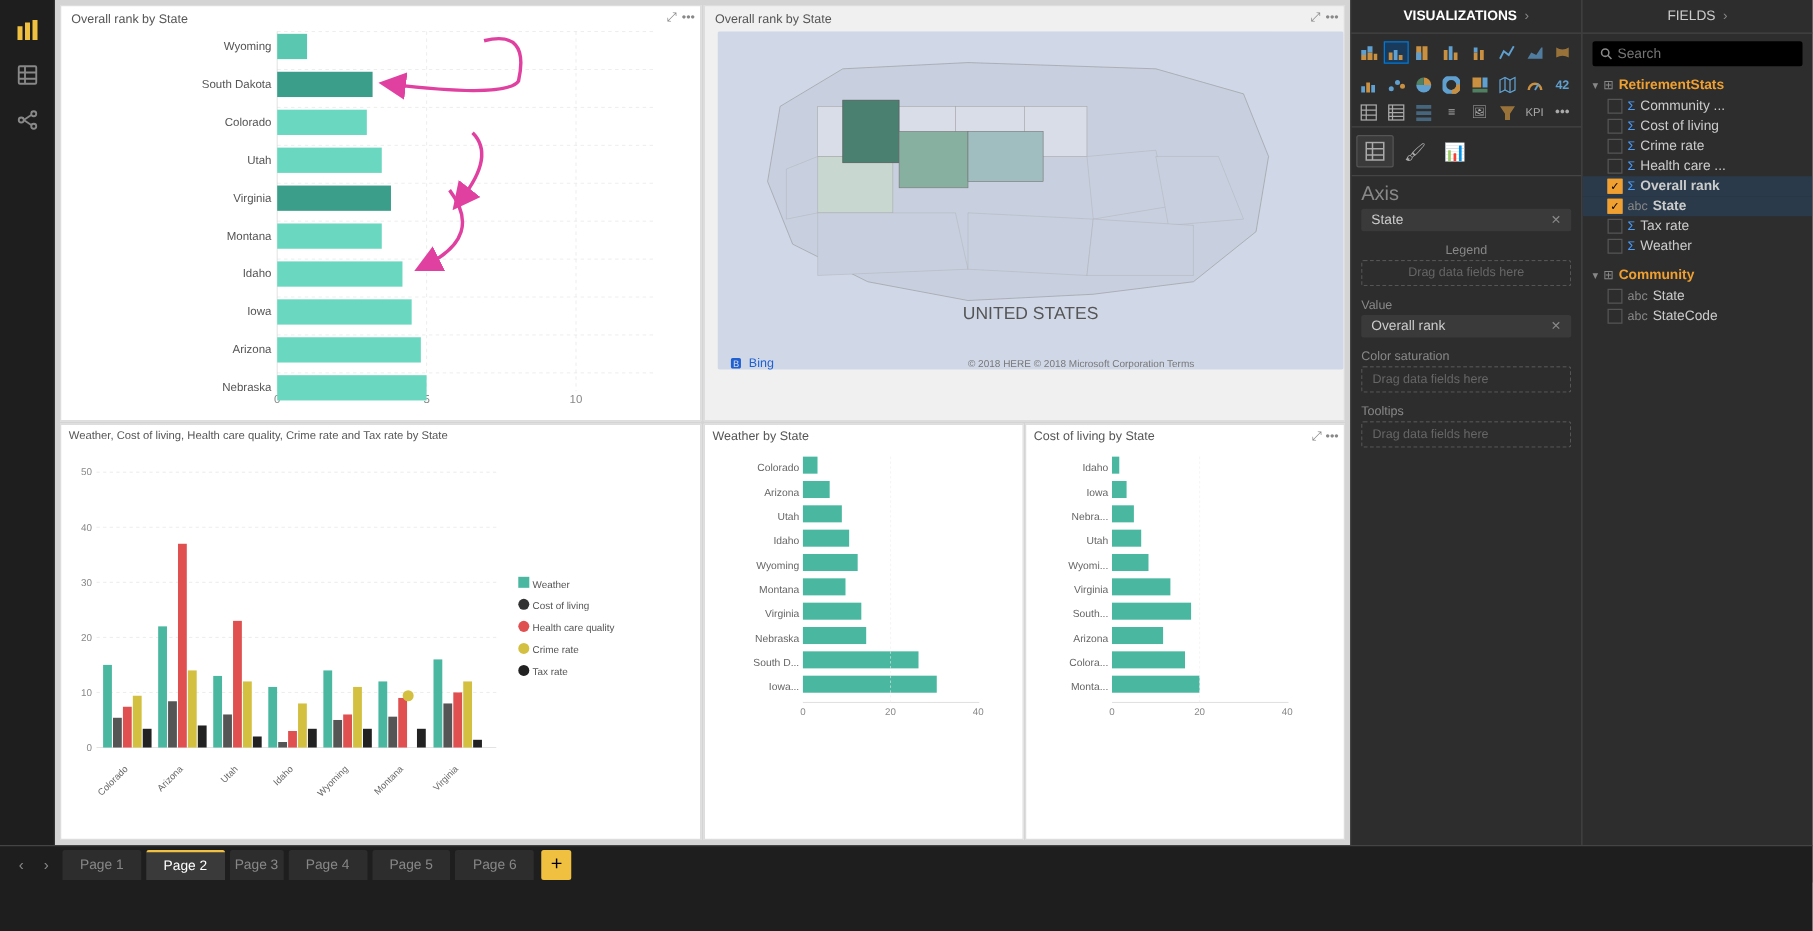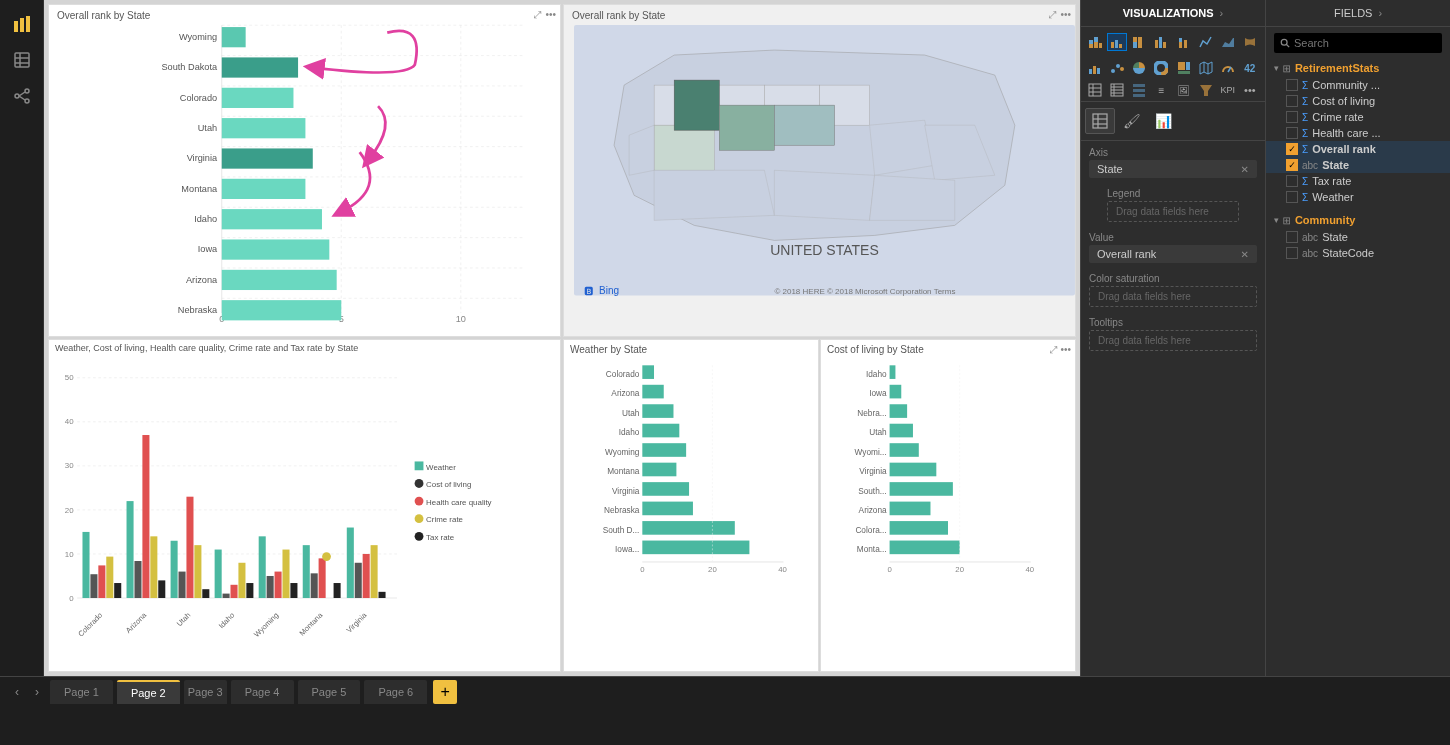--- a/index.html
+++ b/index.html
@@ -527,28 +527,28 @@
               </div>
               <div style="width:30px;height:26px;display:flex;align-items:center;justify-content:center;cursor:pointer;border:1px solid transparent;border-radius:2px;color:#aaa;font-size:14px;">
                 🖌
               </div>
               <div style="width:30px;height:26px;display:flex;align-items:center;justify-content:center;cursor:pointer;border:1px solid transparent;border-radius:2px;color:#aaa;font-size:14px;">
                 📊
               </div>
             </div>
 
             <div style="padding:4px 8px;">
-              <div style="font-size:10px;color:#888;padding:2px 0;">Axis</div>
+              <div style="font-size:16px;color:#888;padding:2px 0;">Axis</div>
               <div style="display:flex;align-items:center;background:#3a3a3a;border-radius:2px;padding:3px 8px;justify-content:space-between;cursor:pointer;">
                 <span style="font-size:11px;color:#ccc;">State</span>
                 <span style="color:#888;font-size:10px;cursor:pointer;">✕</span>
               </div>
             </div>
 
-            <div style="padding:4px 26px;">
+            <div style="padding:4px 8px;text-align:center;">
               <div style="font-size:10px;color:#888;padding:2px 0;">Legend</div>
               <div style="border:1px dashed #555;border-radius:2px;padding:4px 8px;color:#666;font-size:10px;">Drag data fields here</div>
             </div>
 
             <div style="padding:4px 8px;">
               <div style="font-size:10px;color:#888;padding:2px 0;">Value</div>
               <div style="display:flex;align-items:center;background:#3a3a3a;border-radius:2px;padding:3px 8px;justify-content:space-between;cursor:pointer;">
                 <span style="font-size:11px;color:#ccc;">Overall rank</span>
                 <span style="color:#888;font-size:10px;">✕</span>
               </div>

